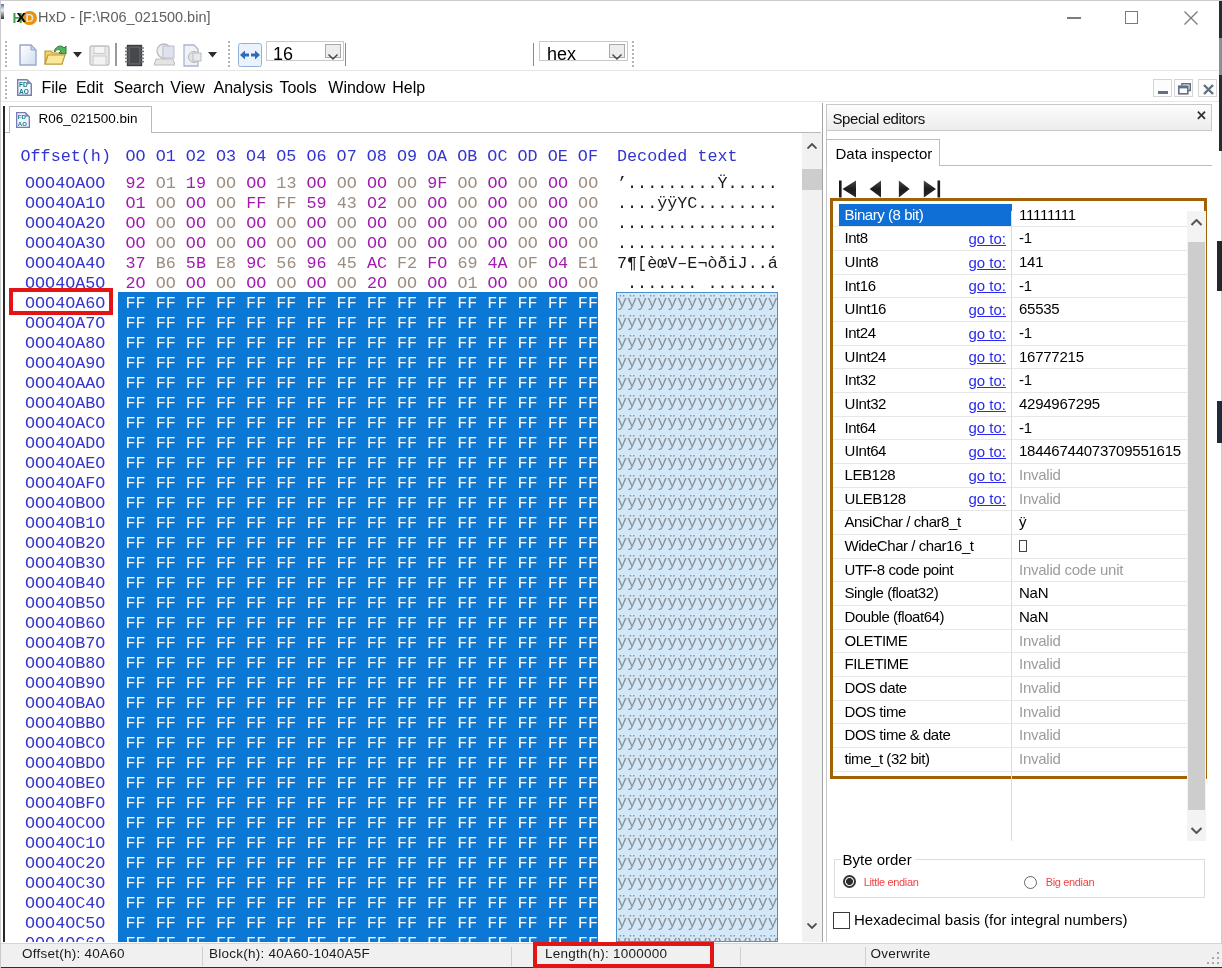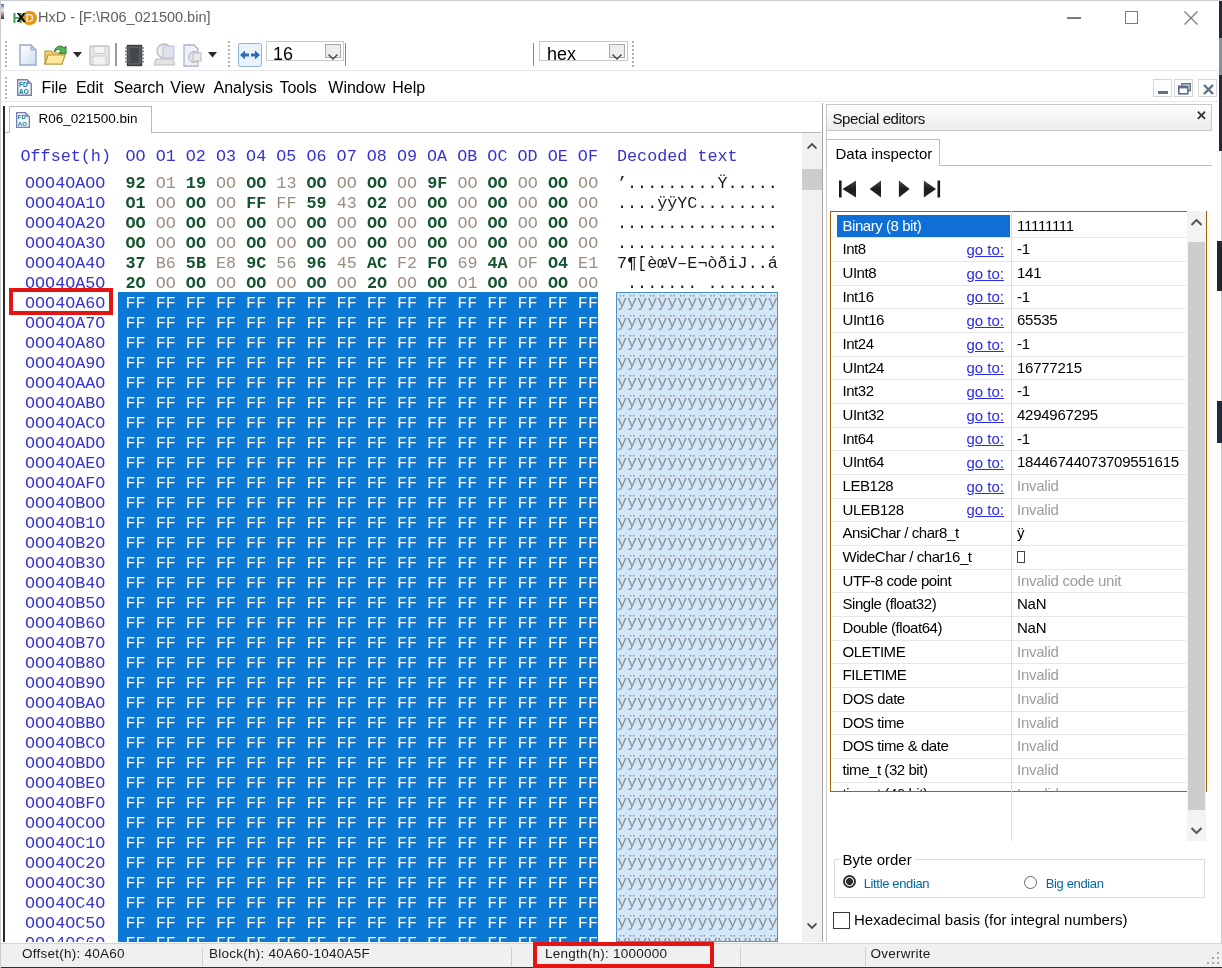--- a/index.html
+++ b/index.html
@@ -31,21 +31,21 @@
 #tab1 span{position:absolute;left:28.5px;top:4.5px;font-size:13.5px;color:#000}
 
 #hex{position:absolute;left:2px;top:132px;width:799px;height:809px;background:#fff;overflow:hidden}
 pre{font-family:"Liberation Mono",monospace;font-size:16.75px;line-height:20px;white-space:pre;position:absolute}
 #hexhead{left:17.5px;top:14px;color:#3434cf}
 #hexhead s{position:absolute;text-decoration:none}
 #offsets{left:22px;top:41px;color:#3434cf}
 #selhex{position:absolute;left:115px;top:159px;width:480px;height:650px;background:#0b78d5}
 #seldec{position:absolute;left:613px;top:159px;width:162px;height:650px;background:#d2e7f8;border:1px solid #4a90cf}
 #bytes1{left:122.5px;top:41px;color:#161616}
-#bytes1 b{font-weight:bold;color:#14532d}
+#bytes1 b{font-weight:normal;color:#a21caf}
 #bytes1 i{font-style:normal;color:#9b8d80}
 #bytes2{left:122.5px;top:161px;color:#fbfdff}
 #dec1{left:614px;top:41px;color:#1a1a1a}
 #dec2{left:614px;top:160px;color:#8b8f94}
 
 #hsb{position:absolute;left:801px;top:132px;width:19.5px;height:809px;background:#f1f1f1}
 #hsb .thumb{position:absolute;left:0;top:36px;width:19.5px;height:21px;background:#cdcdcd}
 #hexborder{position:absolute;left:820.5px;top:102px;width:1px;height:839px;background:#a5a5a5}
 #mdileft{position:absolute;left:2px;top:105px;width:1.5px;height:836px;background:#23272e}
 
@@ -55,39 +55,39 @@
 #rpanel{position:absolute;left:824.5px;top:103px;width:386px;height:838px;background:#fff;border-left:1px solid #c8c8c8}
 #rphead{position:absolute;left:824.5px;top:103px;width:386px;height:27px;background:linear-gradient(#fdfdfd,#ececec);border:1px solid #c8c8c8}
 #rphead span{position:absolute;left:6px;top:5px;font-size:15px;letter-spacing:-0.4px;color:#111}
 #rpclose{position:absolute;left:1195px;top:107px;font-size:13px;font-weight:bold;color:#333}
 #ditab{position:absolute;left:824.5px;top:137.5px;width:114px;height:27px;background:#fff;border:1px solid #bdbdbd;border-bottom:none}
 #ditab span{position:absolute;left:9px;top:5px;font-size:15px;color:#000}
 #ditabline{position:absolute;left:938.5px;top:164px;width:272px;height:1px;background:#bdbdbd}
 
 #diarrows{position:absolute;left:838px;top:179px}
 
-#ditable{position:absolute;left:829px;top:210px;width:377px;height:581px;border:1px solid #a16207;background:#fff;overflow:hidden}
+#ditable{position:absolute;left:829px;top:197px;width:377px;height:581px;border:3px solid #a16207;background:#fff;overflow:hidden}
 .dirow{position:absolute;left:0;width:355px;height:23.66px;border-bottom:1px solid #e7e7e7;font-size:15px}
 .dirow{left:0}
 .disel{position:absolute;left:6px;top:0.5px;width:173px;height:21.5px;background:#0f6fd6}
 .dilabel{position:absolute;left:11.5px;top:2px;color:#000;letter-spacing:-0.45px;white-space:nowrap}
 .goto{position:absolute;left:0;top:2.5px;width:173px;text-align:right;color:#2b2bef;text-decoration:underline;font-size:15px}
 .dival{position:absolute;left:186px;top:2px;color:#000;width:170px;overflow:hidden;white-space:nowrap;letter-spacing:-0.25px}
 .inv{color:#9c9c9c}
 .charbox{display:inline-block;width:8px;height:12px;border:1px solid #444;margin-top:3px}
 #dicoldiv{position:absolute;left:1009.5px;top:209.5px;width:1px;height:630.5px;background:#dcdcdc}
 
 #dsb{position:absolute;left:1185.5px;top:209.5px;width:19.5px;height:630.5px;background:#f3f3f3}
 #dsb .thumb{position:absolute;left:1px;top:31px;width:17.5px;height:568px;background:#cdcdcd}
 
 #bogroup{position:absolute;left:833px;top:858px;width:371px;height:39px;border:1px solid #dcdcdc}
 #bolabel{position:absolute;left:839.5px;top:850px;background:#fff;padding:0 3px 0 2px;font-size:15px;color:#000}
 .radio{position:absolute;width:13px;height:13px;border:2px solid #333;border-radius:50%;background:#fff}
 .radio.on{background:radial-gradient(circle at 50% 50%, #2b2b2b 0 3.1px, #fff 3.8px 100%)}
-.rlabel{position:absolute;font-size:13px;color:#0369a1;letter-spacing:-0.35px}
+.rlabel{position:absolute;font-size:11px;color:#ef4444;letter-spacing:-0.35px}
 #chk{position:absolute;left:832px;top:911px;width:16.5px;height:16.5px;border:1.8px solid #3a3a3a;background:#fff}
 #chklabel{position:absolute;left:853px;top:910px;font-size:15px;color:#000}
 
 #status{position:absolute;left:0;top:941.5px;width:1222px;height:24.5px;background:#f0f0f0;border-top:1px solid #d6d6d6;font-size:13.5px;color:#1b1b1b;letter-spacing:0.25px}
 #status .sep{position:absolute;top:3px;width:1px;height:19px;background:#cfcfcf}
 #bottomline{position:absolute;left:0;top:966px;width:1222px;height:2px;background:#2e2e2e}
 
 .redge{position:absolute;width:4px;left:1218px}
 </style></head><body>
 <div id="win">

